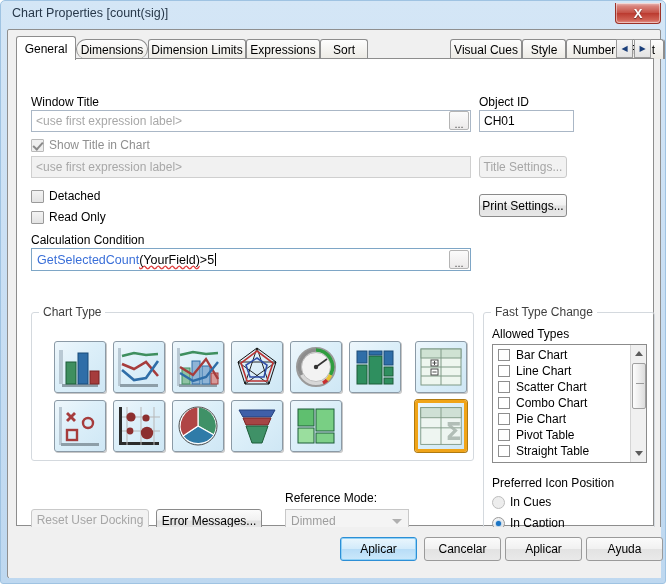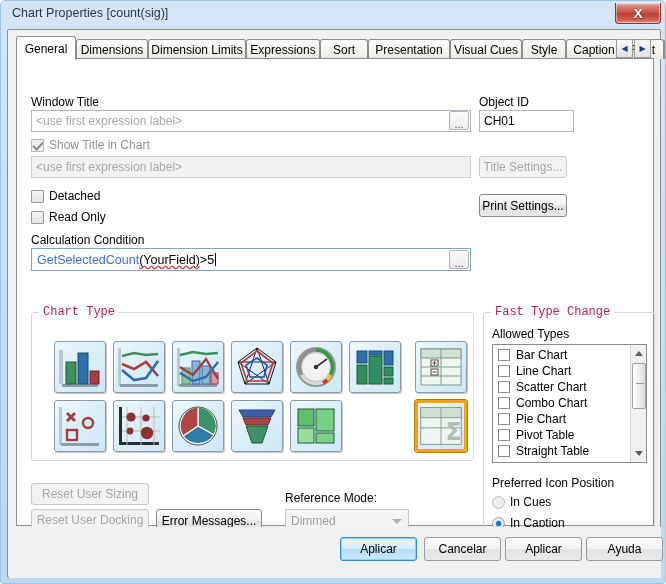--- a/index.html
+++ b/index.html
@@ -217,23 +217,22 @@
 
   .groupbox {
     position: absolute;
     border: 1px solid #d4d9de;
     border-radius: 3px;
   }
   .grouptitle {
     position: absolute;
     background: #ffffff;
     padding: 0 4px;
-    font-size: 12px; color: #be185d;
+    font-size: 12px; color: #404040;
     white-space: nowrap;
-    font-family: Liberation Mono, monospace;
   }
 
   
   .ctbtn {
     position: absolute;
     width: 52px; height: 52px;
     border: 1px solid #8b9aa6;
     border-radius: 3px;
     background: linear-gradient(135deg,#eef7fc 0%,#dceff9 45%,#cfe7f5 100%);
     box-shadow: 1px 1px 0 rgba(0,0,0,.22);
@@ -357,43 +356,40 @@
       <span class="x">X</span>
     </div>
   </div>
 
   <div id="client">
 
     <div id="tabstrip">
       <div class="tab active" style="left:0px; width:60px;">
         <span>General</span>
       </div>
-      <div class="tab" style="left:60px; width:72px;">
+      <div class="tab" style="left:60px; width:72px;border-radius:10px;">
         <span>Dimensions</span>
       </div>
       <div class="tab" style="left:132px; width:98px;">
         <span>Dimension Limits</span>
       </div>
       <div class="tab" style="left:230px; width:74px;">
         <span>Expressions</span>
       </div>
       <div class="tab" style="left:304px; width:48px;">
         <span>Sort</span>
       </div>
-      <div class="tab" style="left:352px; width:82px;">
-        <span>Presentation</span>
-      </div>
       <div class="tab" style="left:434px; width:72px;">
         <span>Visual Cues</span>
       </div>
       <div class="tab" style="left:506px; width:44px;">
         <span>Style</span>
       </div>
       <div class="tab" style="left:550px; width:56px;">
-        <span>Caption</span>
+        <span>Number</span>
       </div>
       <div class="tab" style="left:606px; width:42px;">
         <span>Font</span>
       </div>
       <div class="tab clipped" style="left:648px; width:28px;">
         
       </div>
       <div class="tabscroll" style="left:600px;">
         <span>◀</span>
       </div>
@@ -661,23 +657,20 @@
 
       <div class="radio disabled" style="left:475px; top:436px;">
         <span class="dot"></span>
         <span class="t">In Cues</span>
       </div>
       <div class="radio" style="left:475px; top:457px;">
         <span class="dot on"></span>
         <span class="t">In Caption</span>
       </div>
 
-      <div class="btn disabled" style="left:14px; top:424px; width:118px; height:22px;">
-        <span>Reset User Sizing</span>
-      </div>
       <div class="btn disabled" style="left:14px; top:450px; width:118px; height:22px;">
         <span>Reset User Docking</span>
       </div>
       <div class="btn" style="left:139px; top:450px; width:106px; height:23px;">
         <span>Error Messages...</span>
       </div>
 
       <div class="lbl" style="left:268px; top:432px;">Reference Mode:</div>
       <div class="combo" style="left:268px; top:450px; width:124px; height:23px;">
         <span>Dimmed</span>

